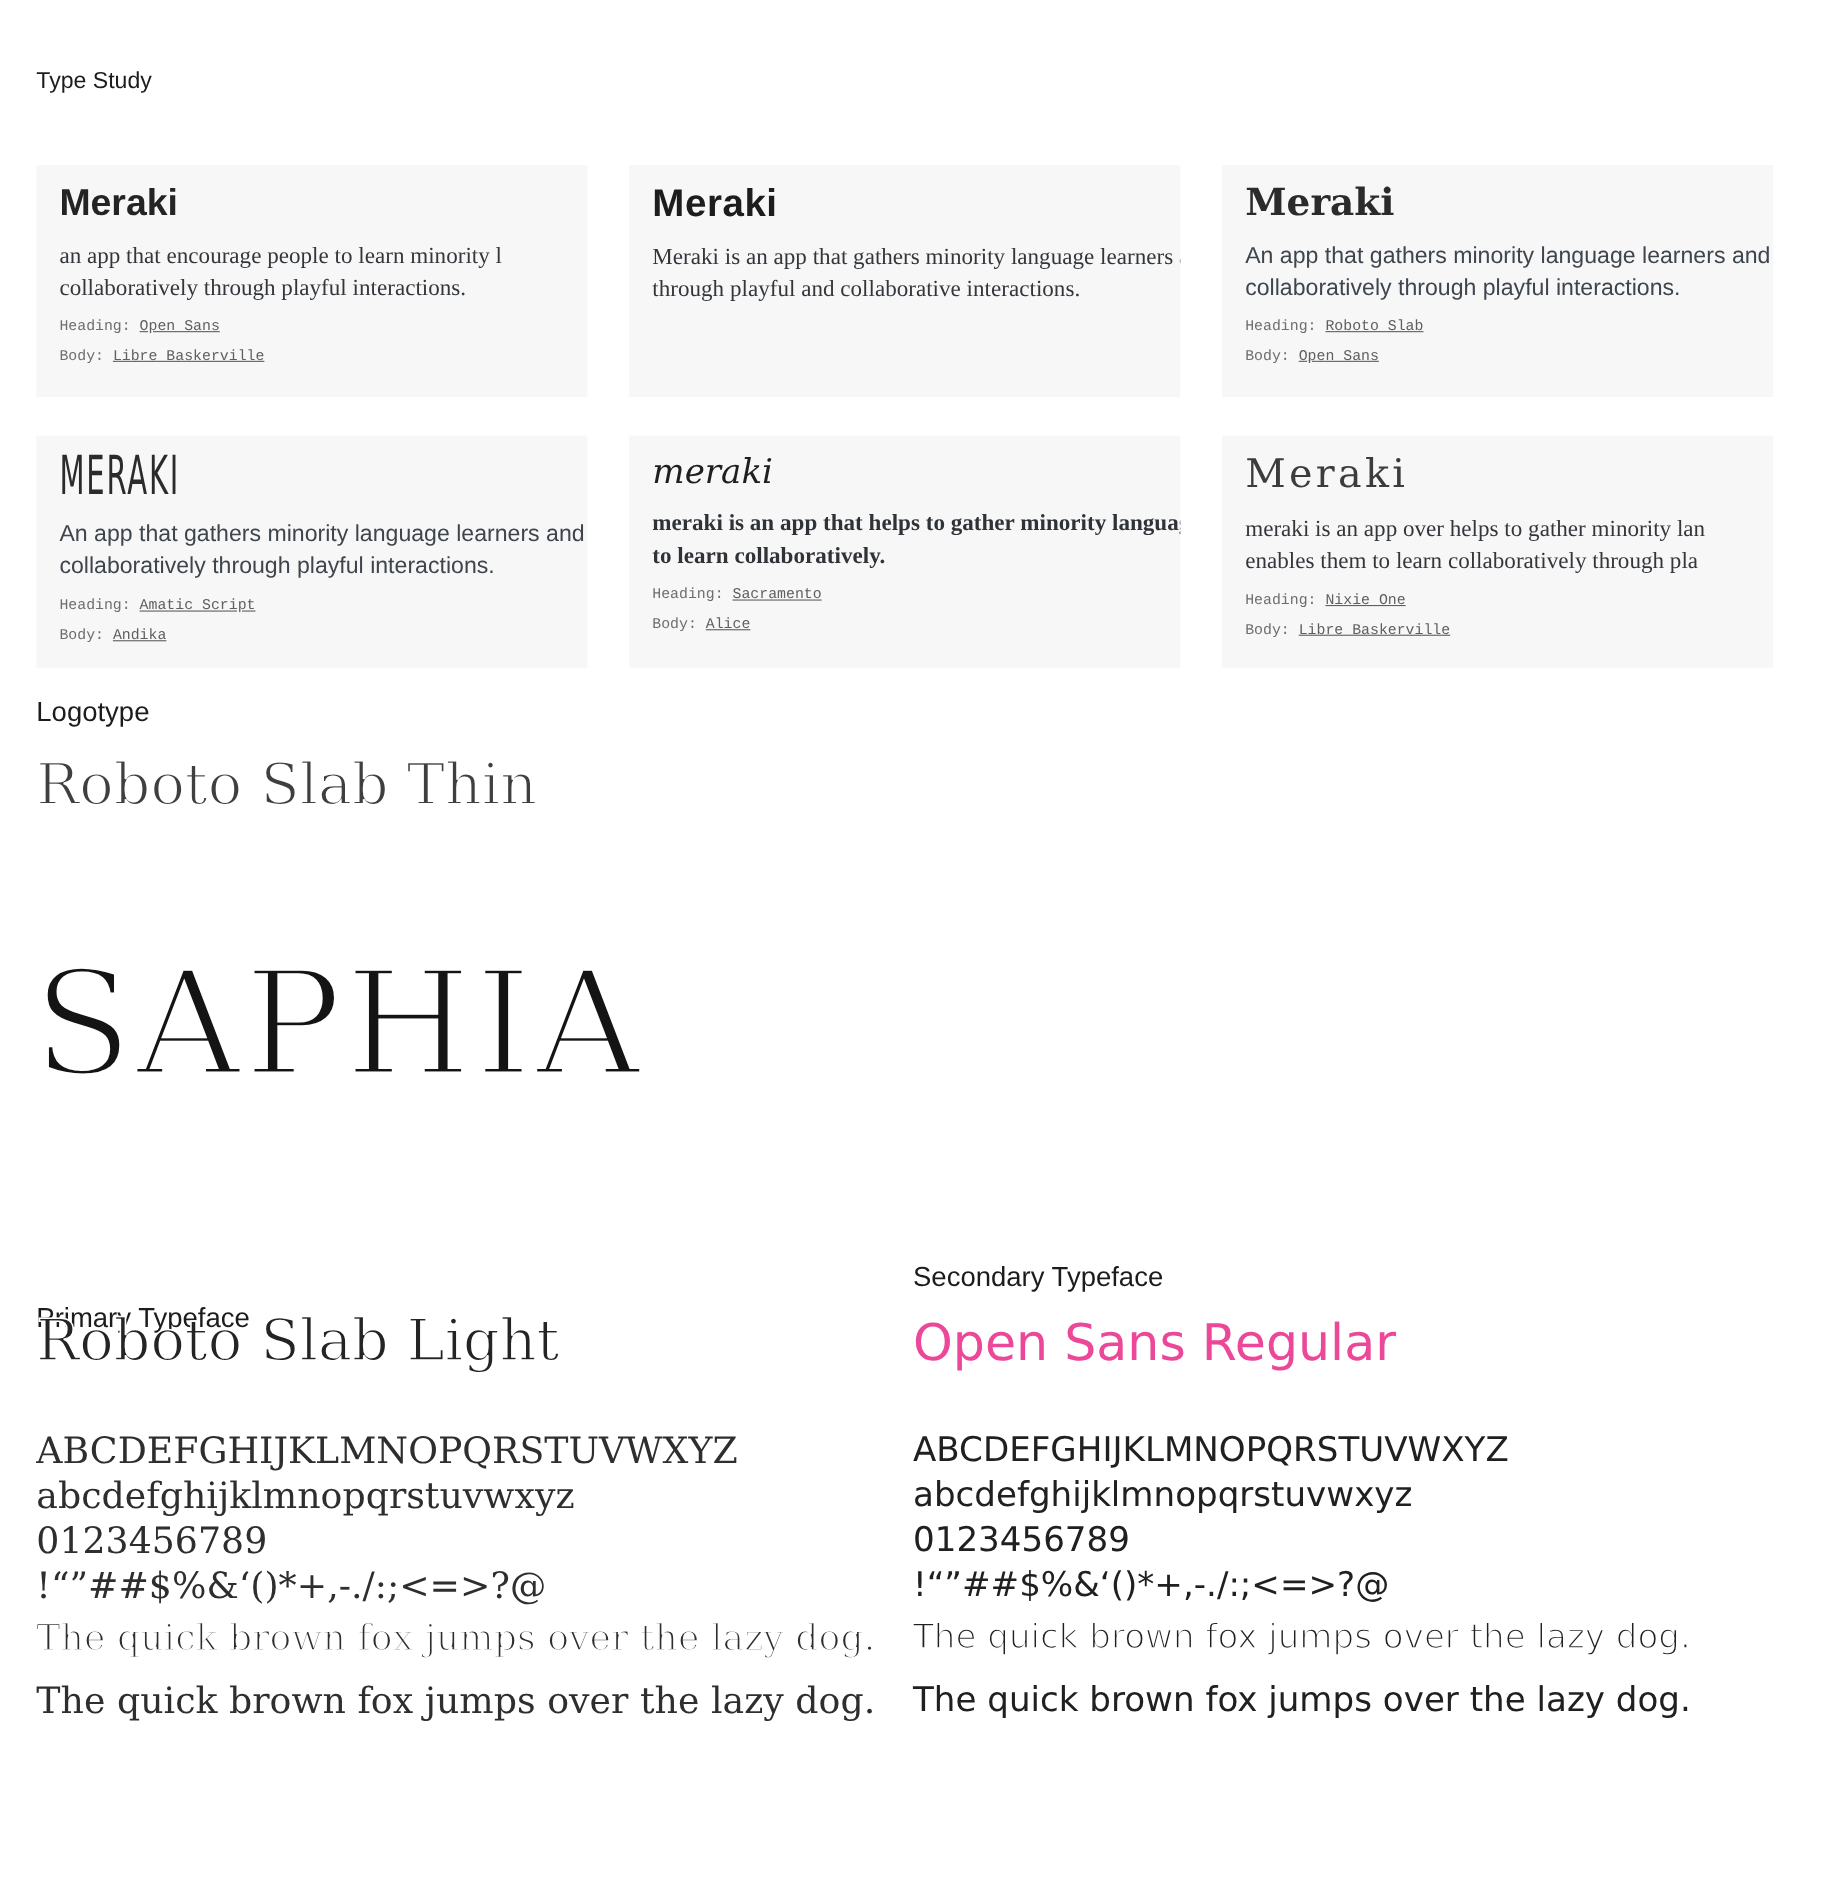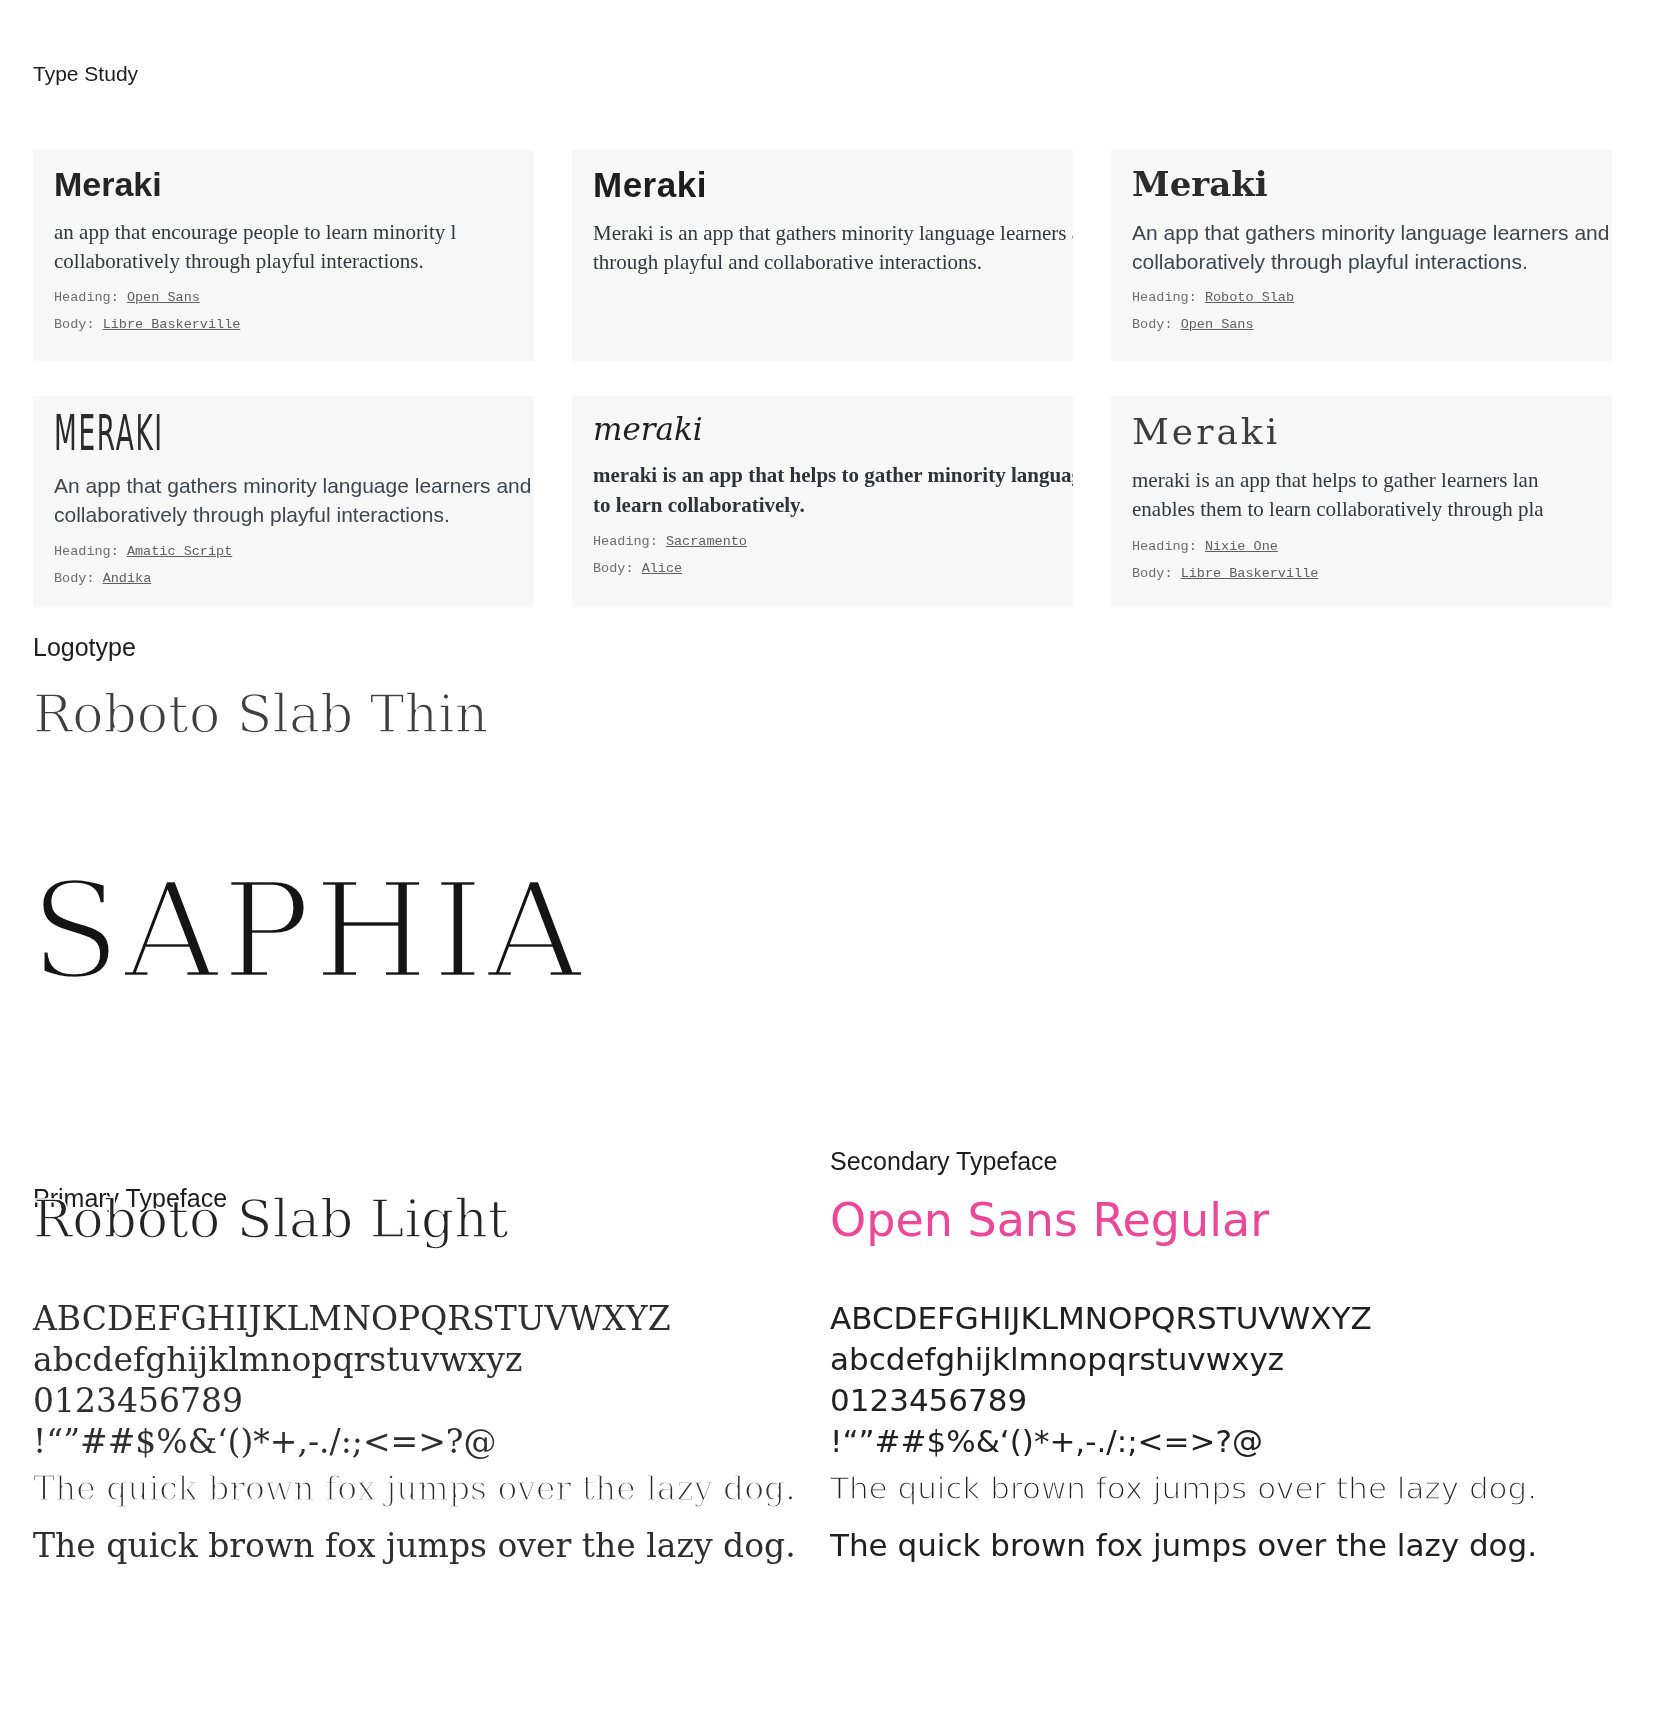--- a/index.html
+++ b/index.html
@@ -130,21 +130,21 @@
       <div class="row"><span>Heading:</span>
         <span class="meta-link">Sacramento</span></div>
       <div class="row"><span>Body:</span>
         <span class="meta-link">Alice</span></div>
     </div>
   </div>
 
   <div class="card">
     <h2 class="h-nixie">Meraki</h2>
     <div class="card-body b-serif">
-      <div>meraki is an app that helps to gather learners lan</div>
+      <div>meraki is an app over helps to gather minority lan</div>
       <div>enables them to learn collaboratively through pla</div>
     </div>
     <div class="card-meta">
       <div class="row"><span>Heading:</span>
         <span class="meta-link">Nixie One</span></div>
       <div class="row"><span>Body:</span>
         <span class="meta-link">Libre Baskerville</span></div>
     </div>
   </div>
 </div>

